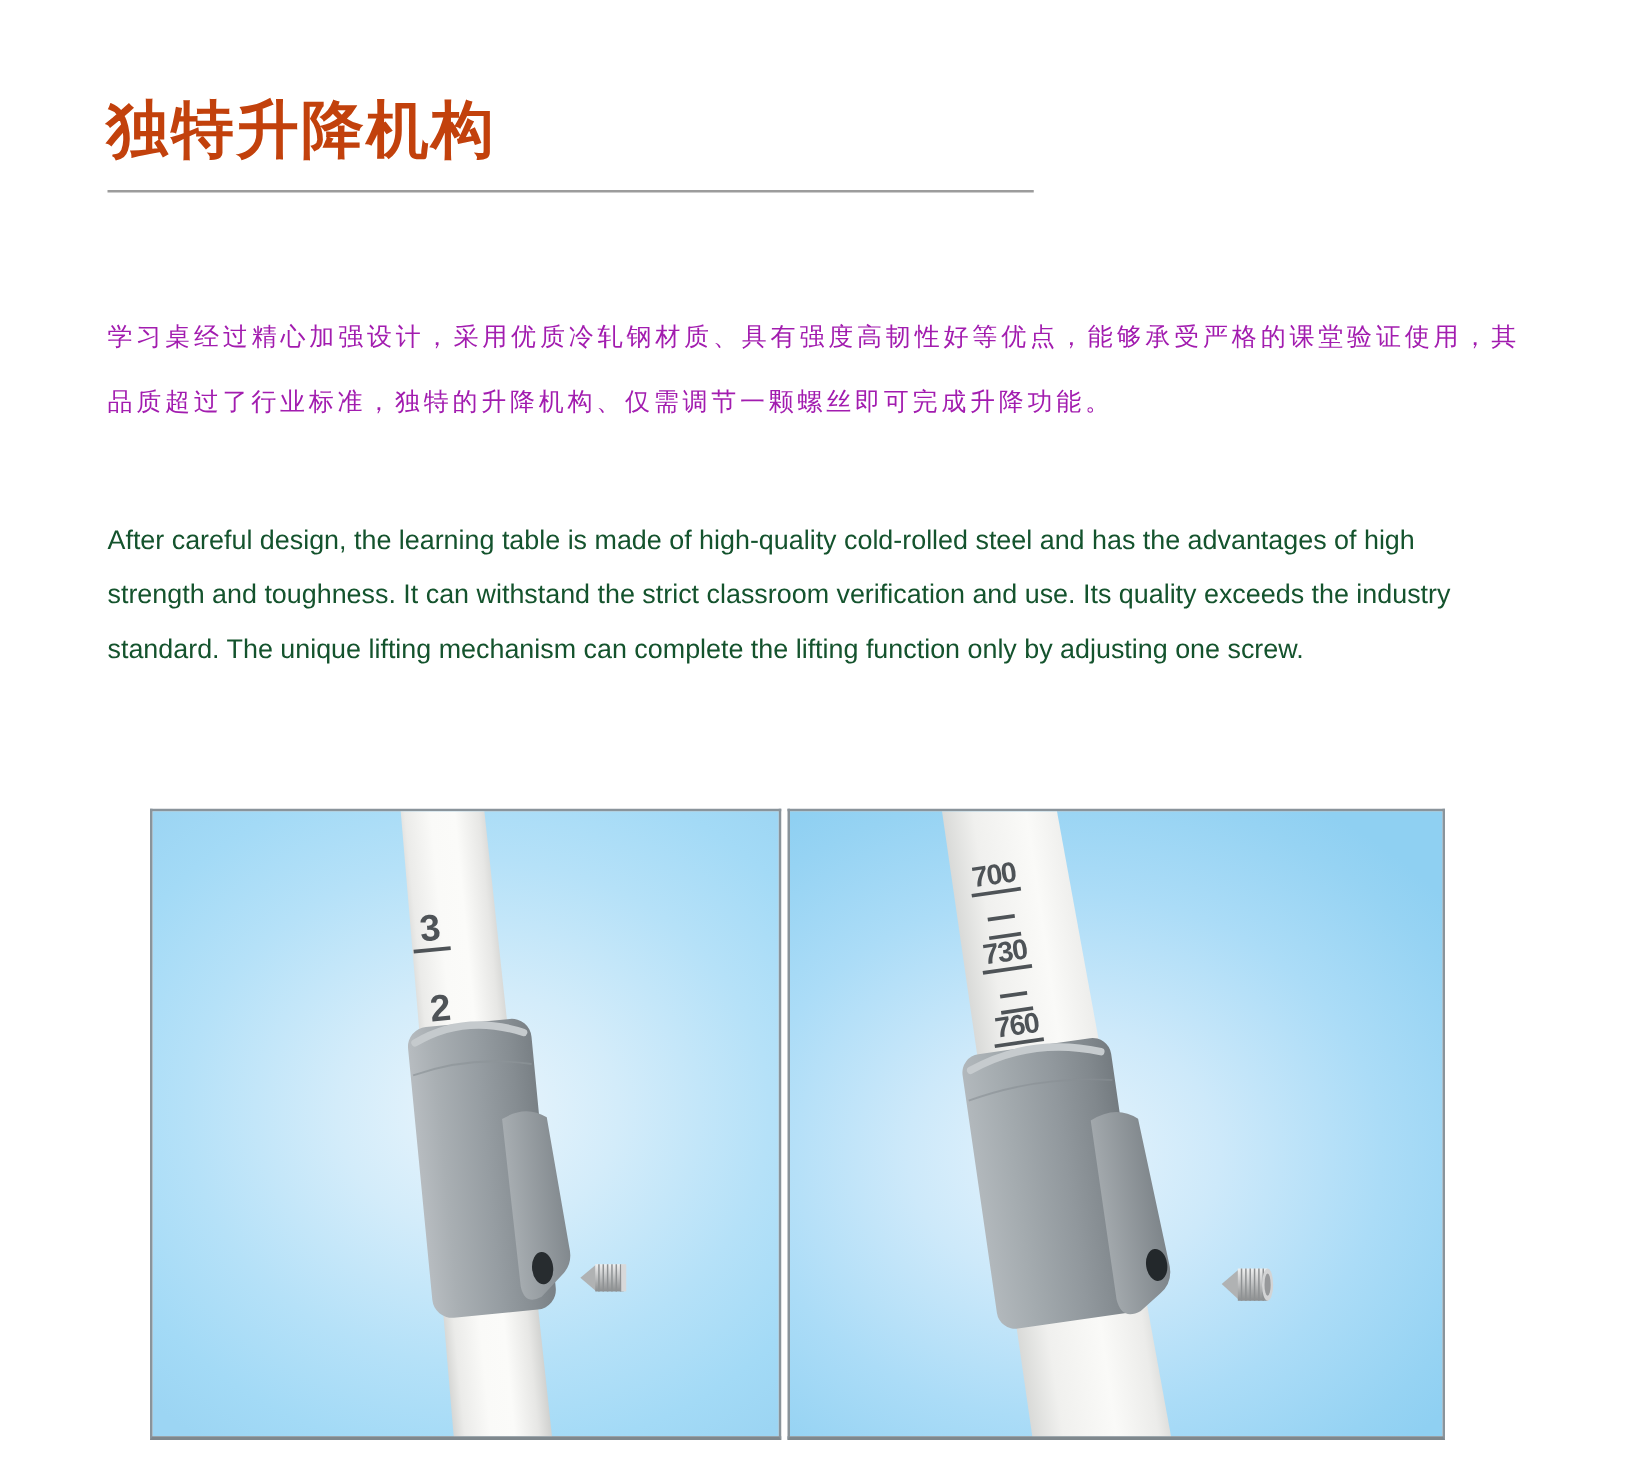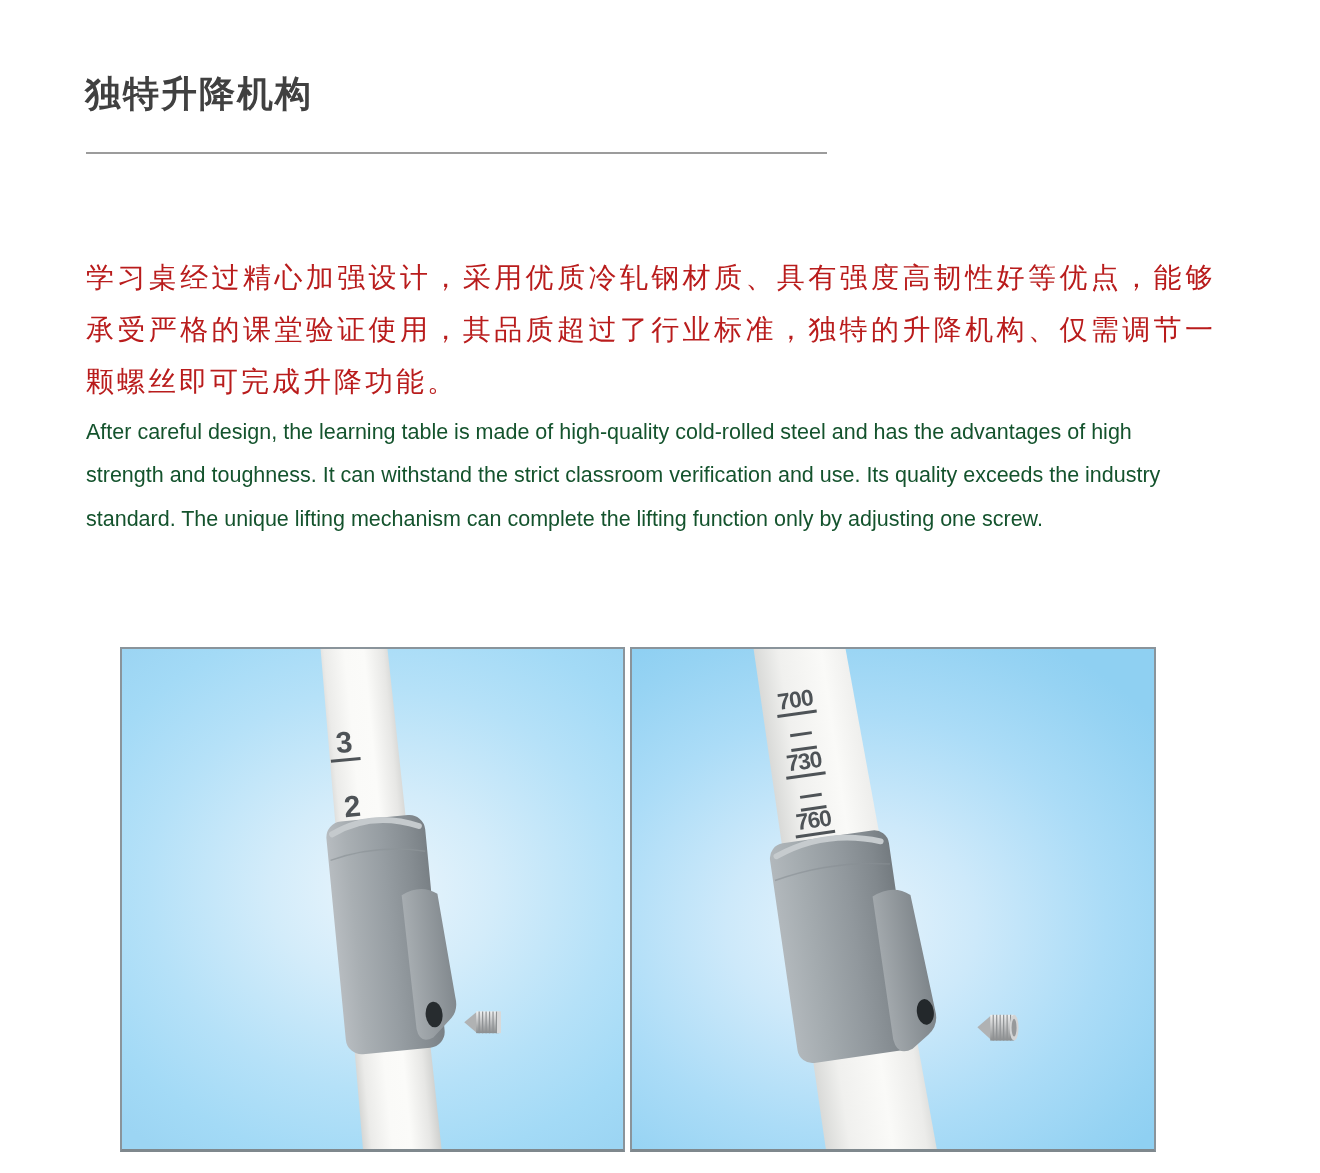--- a/index.html
+++ b/index.html
@@ -5,32 +5,32 @@
   html,body { margin:0; padding:0; background:#ffffff; }
   .page {
     position:relative;
     width:1320px; height:1173px;
     background:#ffffff;
     font-family:"Liberation Sans", sans-serif;
     overflow:hidden;
   }
   .title {
     position:absolute; left:85px; top:42px;
-    font-size:36px; line-height:56px; font-weight:700;
-    color:#404040; letter-spacing:2px;
+    font-size:50px; line-height:56px; font-weight:700;
+    color:#c2410c; letter-spacing:2px;
     font-family:"DejaVu Sans","Liberation Sans",sans-serif;
   }
   .divider {
     position:absolute; left:86px; top:152px;
     width:741px; height:2px; background:#9c9c9c;
   }
   .para-cn {
     position:absolute; left:86px; top:224px; width:1130px;
-    font-size:28px; line-height:52px; letter-spacing:3px;
-    color:#b91c1c; text-align:justify;
+    font-size:20px; line-height:52px; letter-spacing:3px;
+    color:#a21caf; text-align:justify;
   }
   .para-en {
     position:absolute; left:86px; top:389px; width:1118px;
     font-size:21.5px; line-height:43.5px;
     color:#14532d;
   }
   .figures {
     position:absolute; left:120px; top:647px;
     display:flex; gap:5px;
   }

